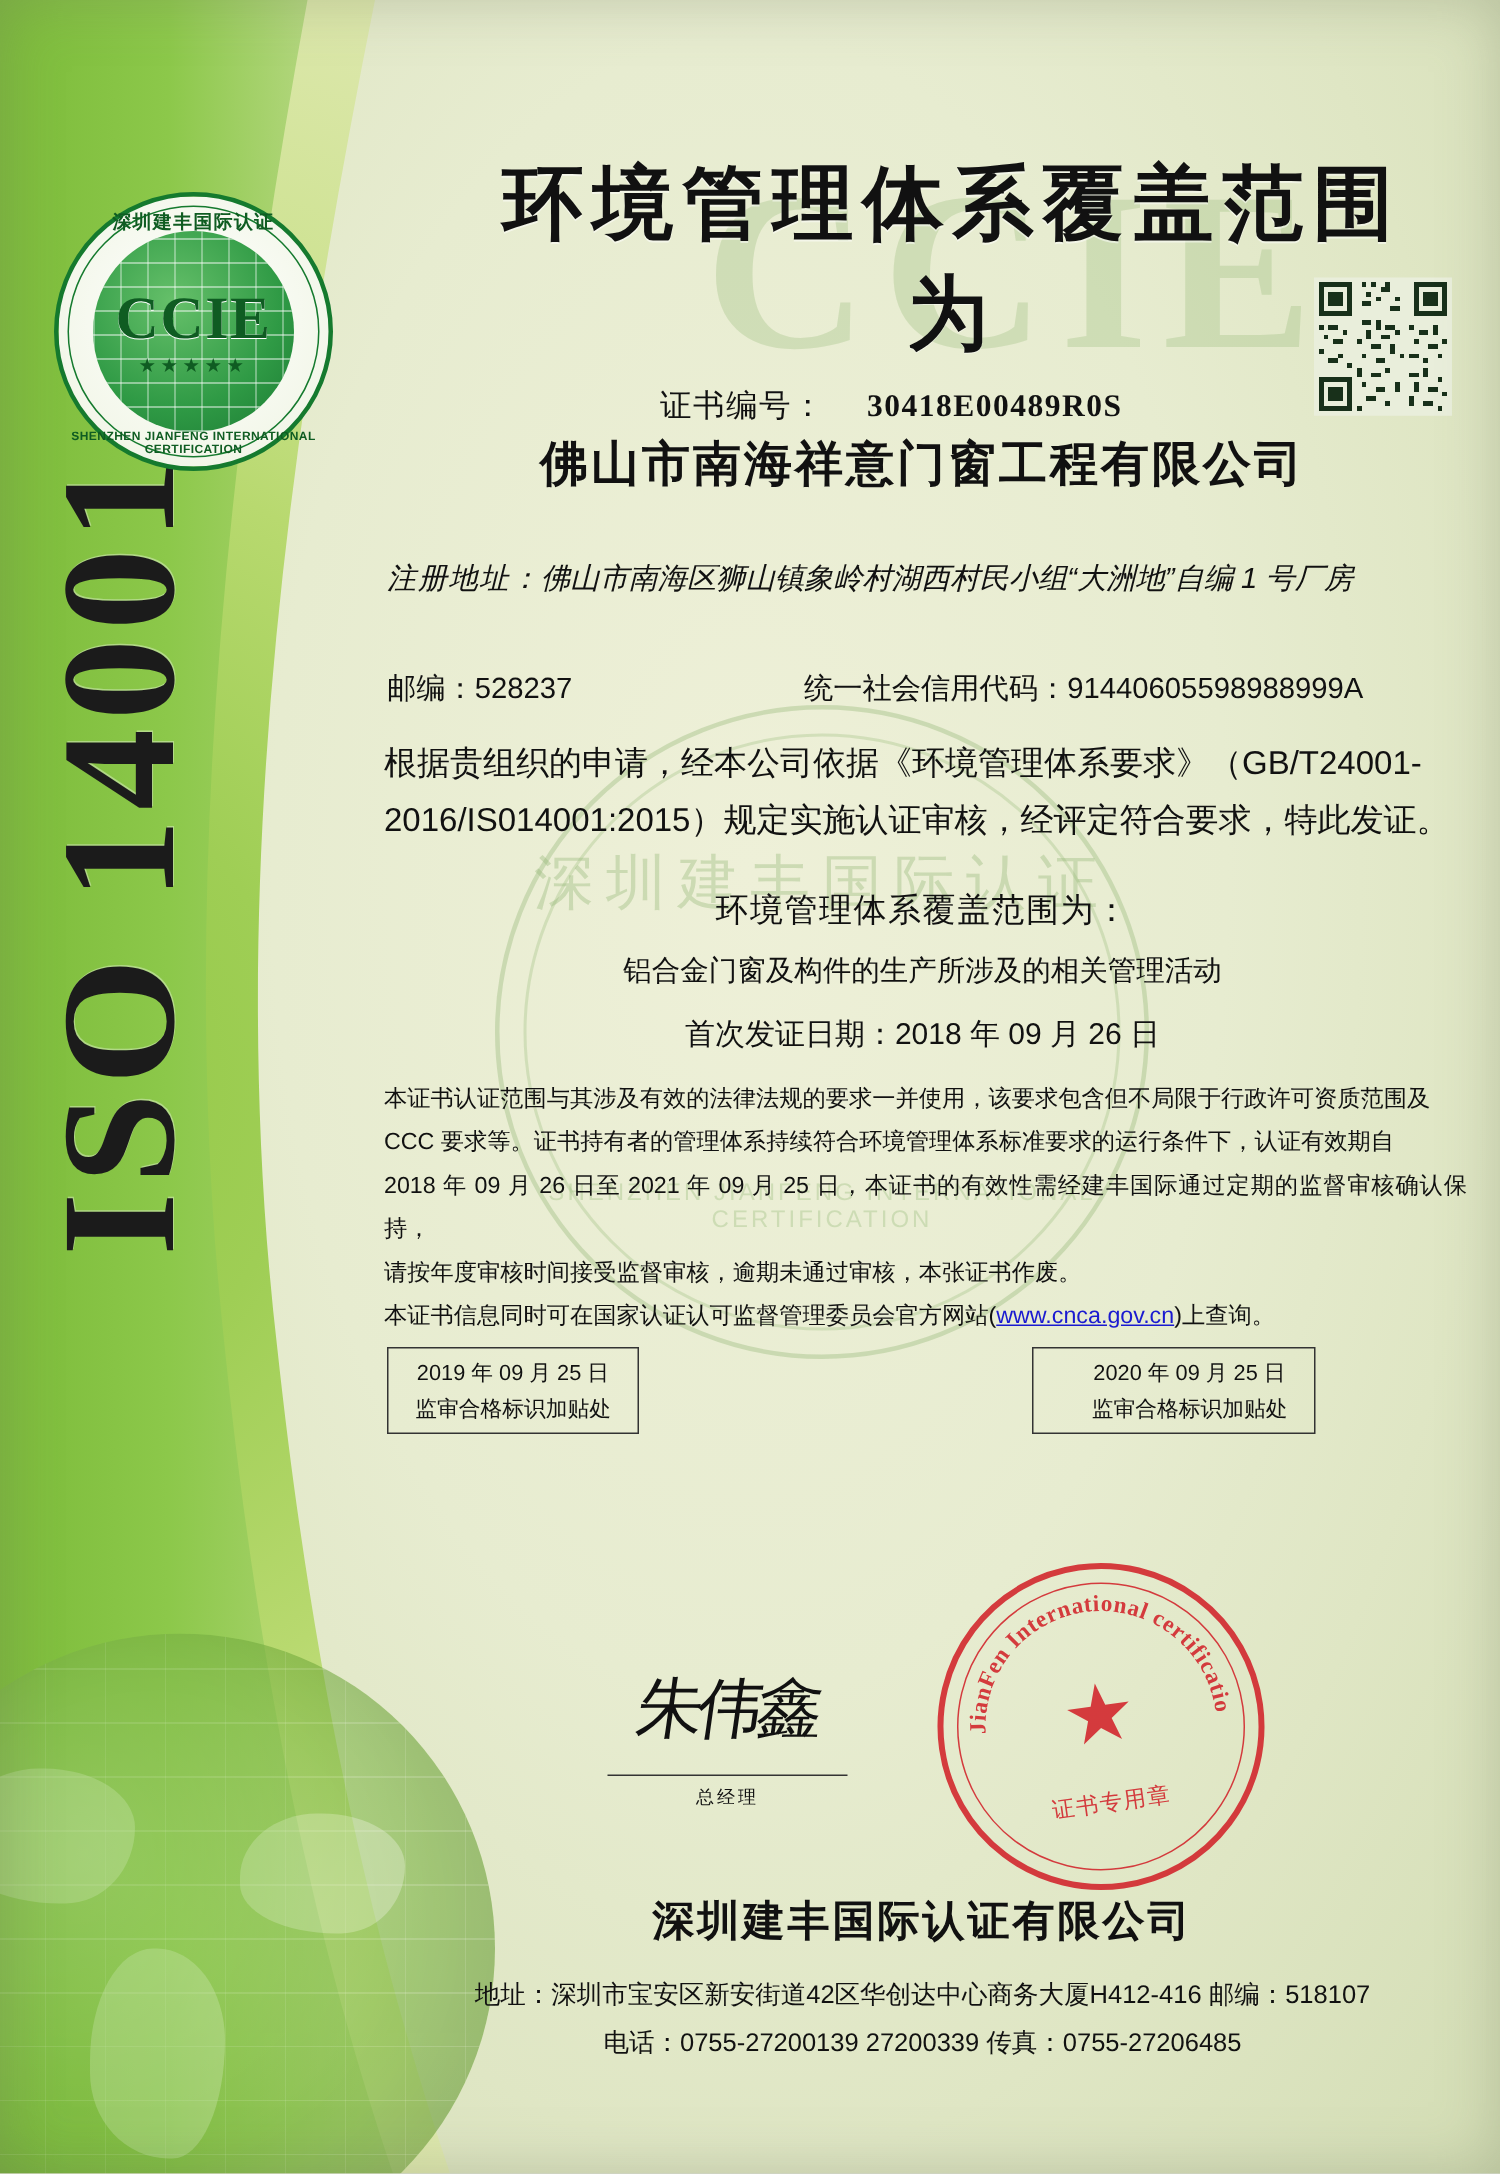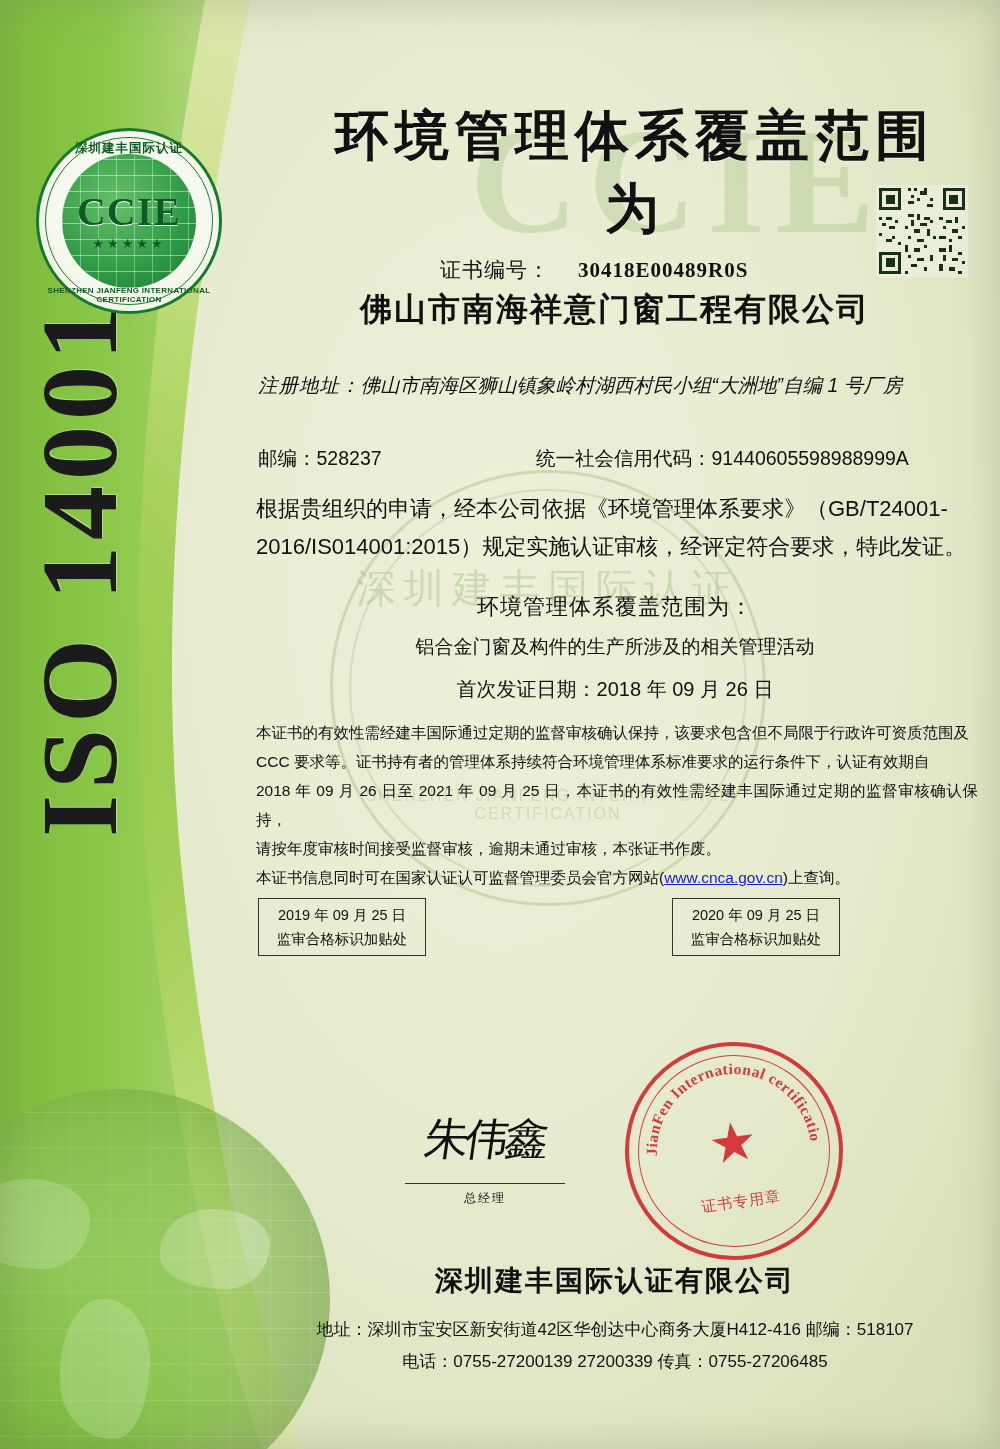--- a/index.html
+++ b/index.html
@@ -187,21 +187,21 @@
     font-size:15.5px;line-height:29px;color:#111;font-family:"Liberation Sans", sans-serif;text-align:justify;
   }
   .fine a{color:#1a1ad0;text-decoration:underline;}
   .stamp-box{
     position:absolute;width:166px;height:56px;border:1px solid #333;
     text-align:center;font-family:"Liberation Sans", sans-serif;font-size:14.5px;color:#111;
   }
   .stamp-box .l1{margin-top:7px;}
   .stamp-box .l2{margin-top:5px;}
   .box-left{left:8px;top:898px;}
-  .box-right{left:422px;top:898px;}
+  .box-right{left:438px;top:898px;padding-left:21px;}
   .signature{
     position:absolute;left:110px;top:1110px;width:250px;text-align:center;
   }
   .sig-img{
     font-family:"Liberation Serif", serif;font-size:44px;color:#111;
     transform:skewX(-8deg);letter-spacing:-4px;
   }
   .sig-line{
     width:160px;height:1px;background:#333;margin:14px auto 6px auto;
   }
@@ -369,21 +369,21 @@
       <span class="right"><span>统一社会信用代码：</span><span>91440605598988999A</span></span>
     </div>
 
     <div class="para">根据贵组织的申请，经本公司依据《环境管理体系要求》（GB/T24001-2016/IS014001:2015）规定实施认证审核，经评定符合要求，特此发证。</div>
 
     <div class="scope-title">环境管理体系覆盖范围为：</div>
     <div class="scope-body">铝合金门窗及构件的生产所涉及的相关管理活动</div>
     <div class="first-issue">首次发证日期：2018 年 09 月 26 日</div>
 
     <div class="fine">
-      <div>本证书的有效性需经建丰国际通过定期的监督审核确认保持，该要求包含但不局限于行政许可资质范围及</div>
+      <div>本证书认证范围与其涉及有效的法律法规的要求一并使用，该要求包含但不局限于行政许可资质范围及</div>
       <div>CCC 要求等。证书持有者的管理体系持续符合环境管理体系标准要求的运行条件下，认证有效期自</div>
       <div>2018 年 09 月 26 日至 2021 年 09 月 25 日，本证书的有效性需经建丰国际通过定期的监督审核确认保持，</div>
       <div>请按年度审核时间接受监督审核，逾期未通过审核，本张证书作废。</div>
       <div>
         <span>本证书信息同时可在国家认证认可监督管理委员会官方网站(</span><a href="#">www.cnca.gov.cn</a><span>)上查询。</span>
       </div>
     </div>
 
     <div class="stamp-box box-left">
       <div class="l1">2019 年 09 月 25 日</div>

